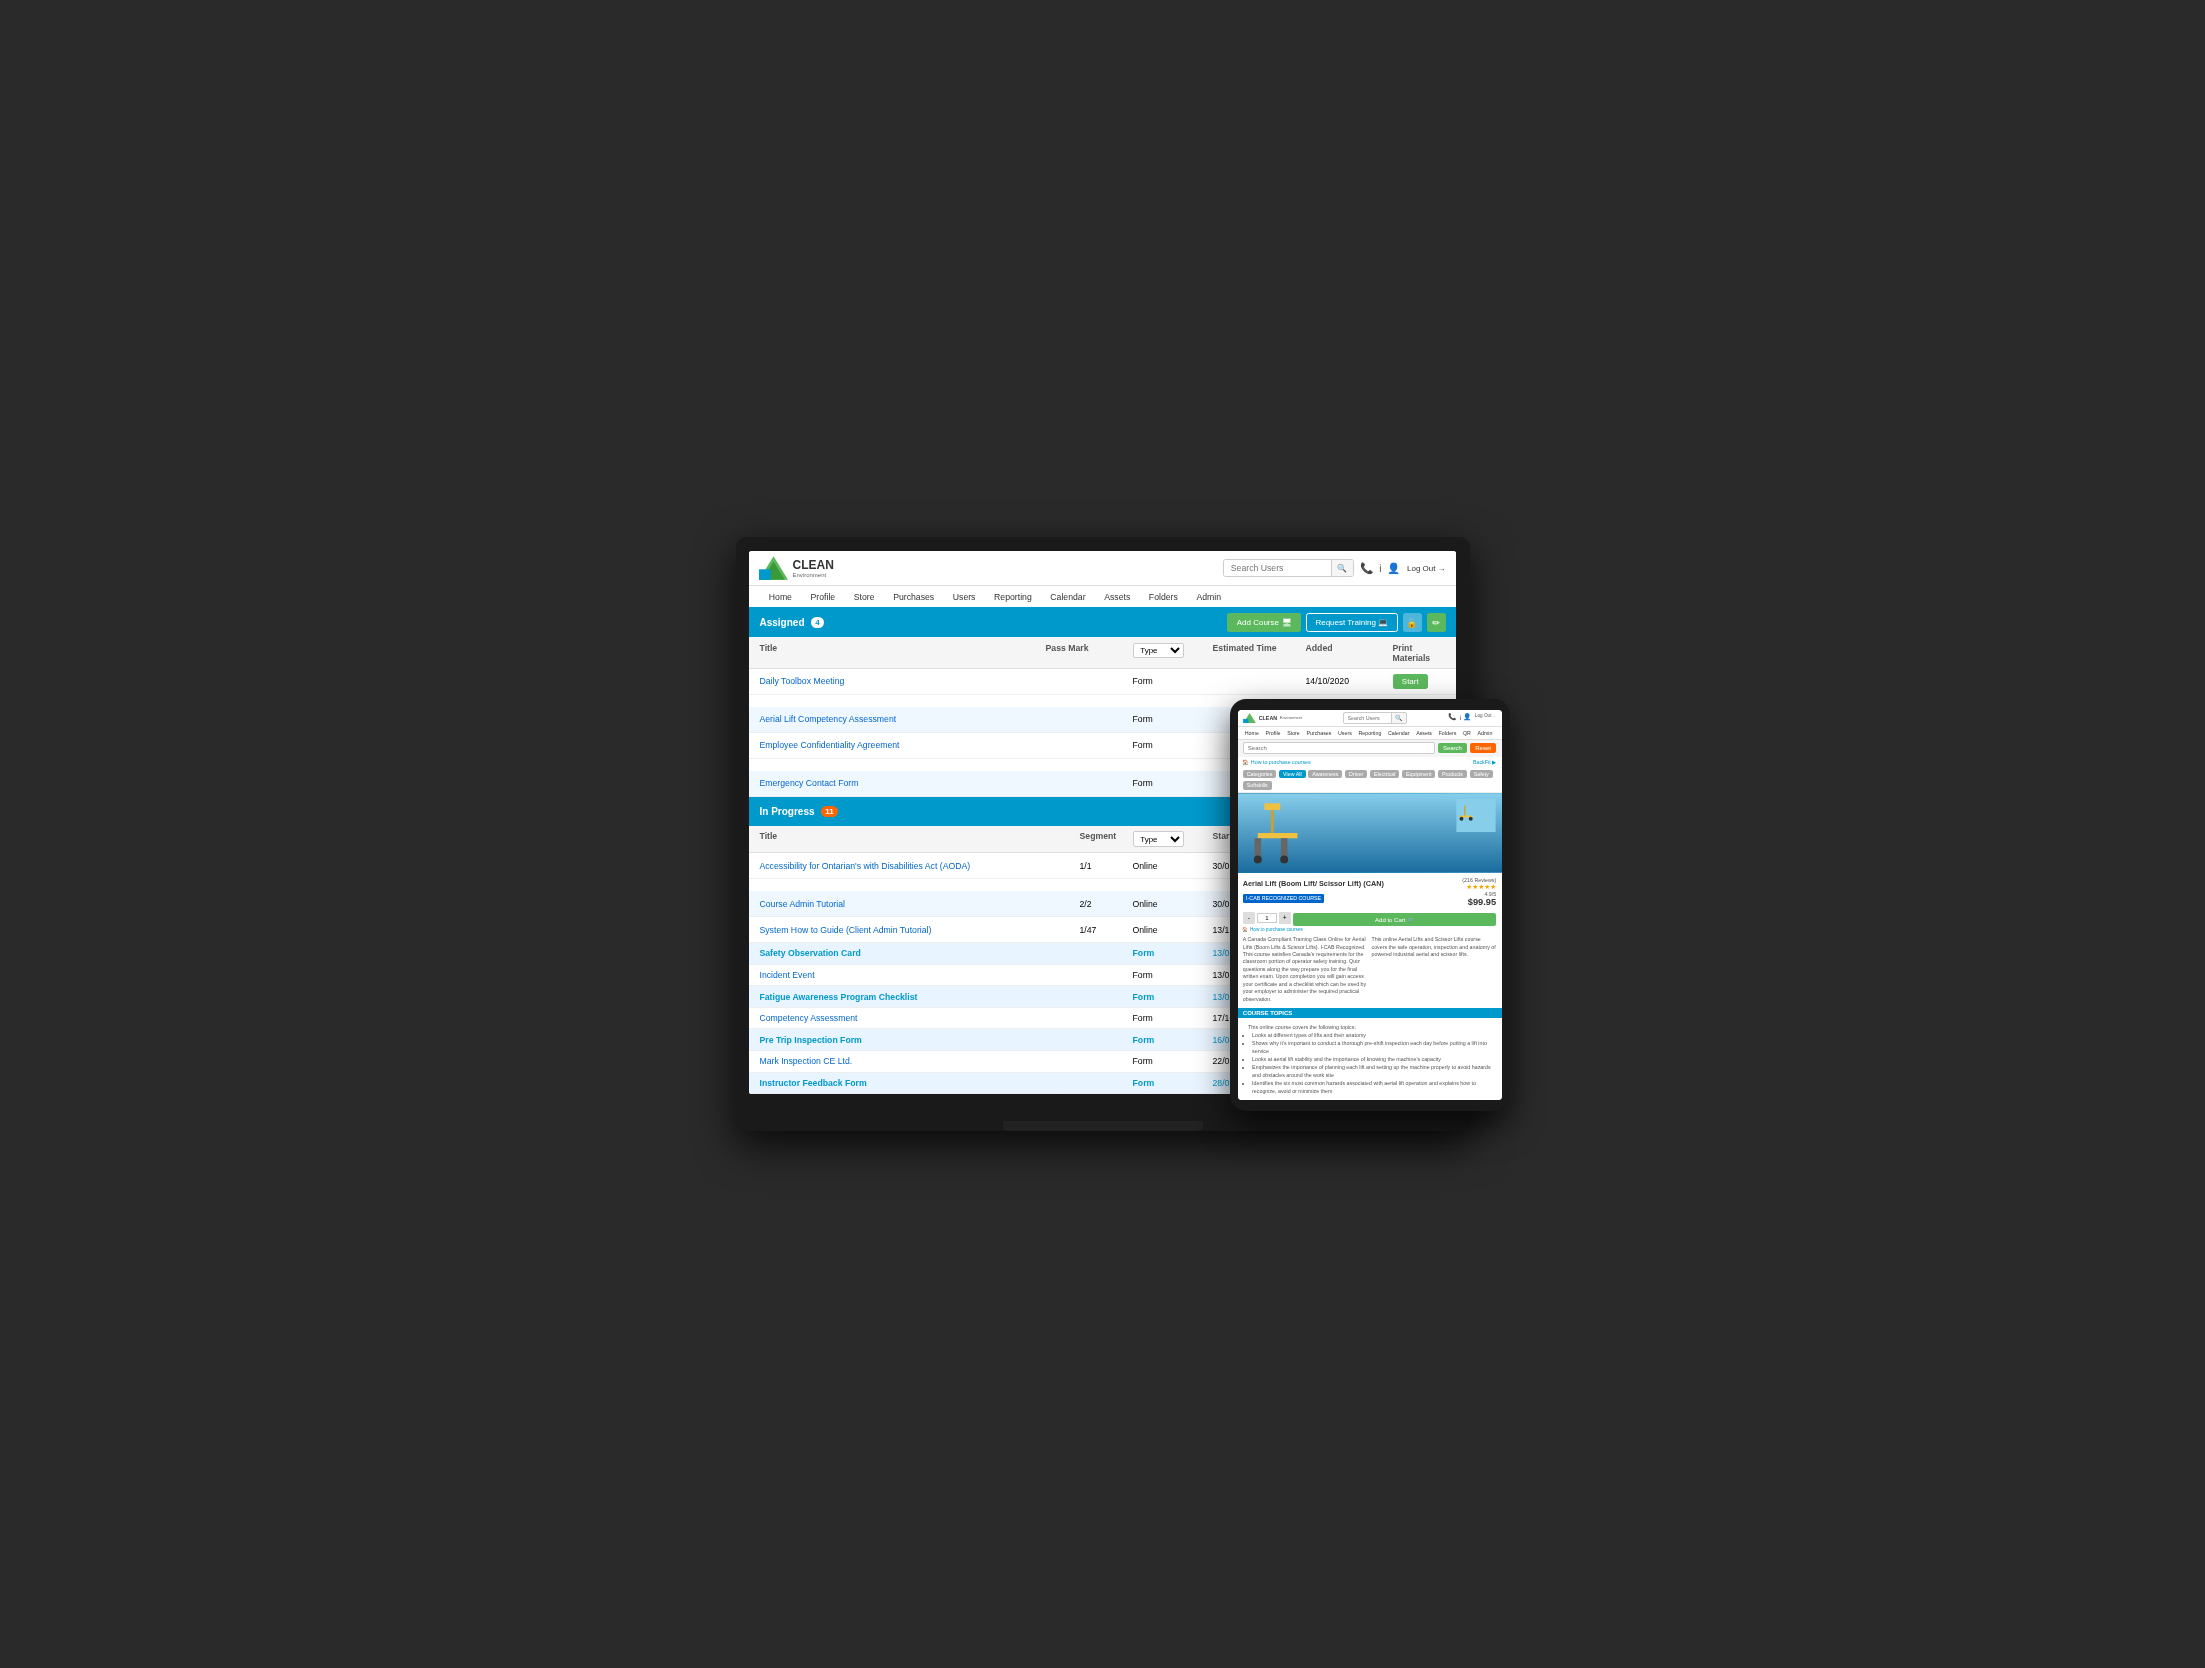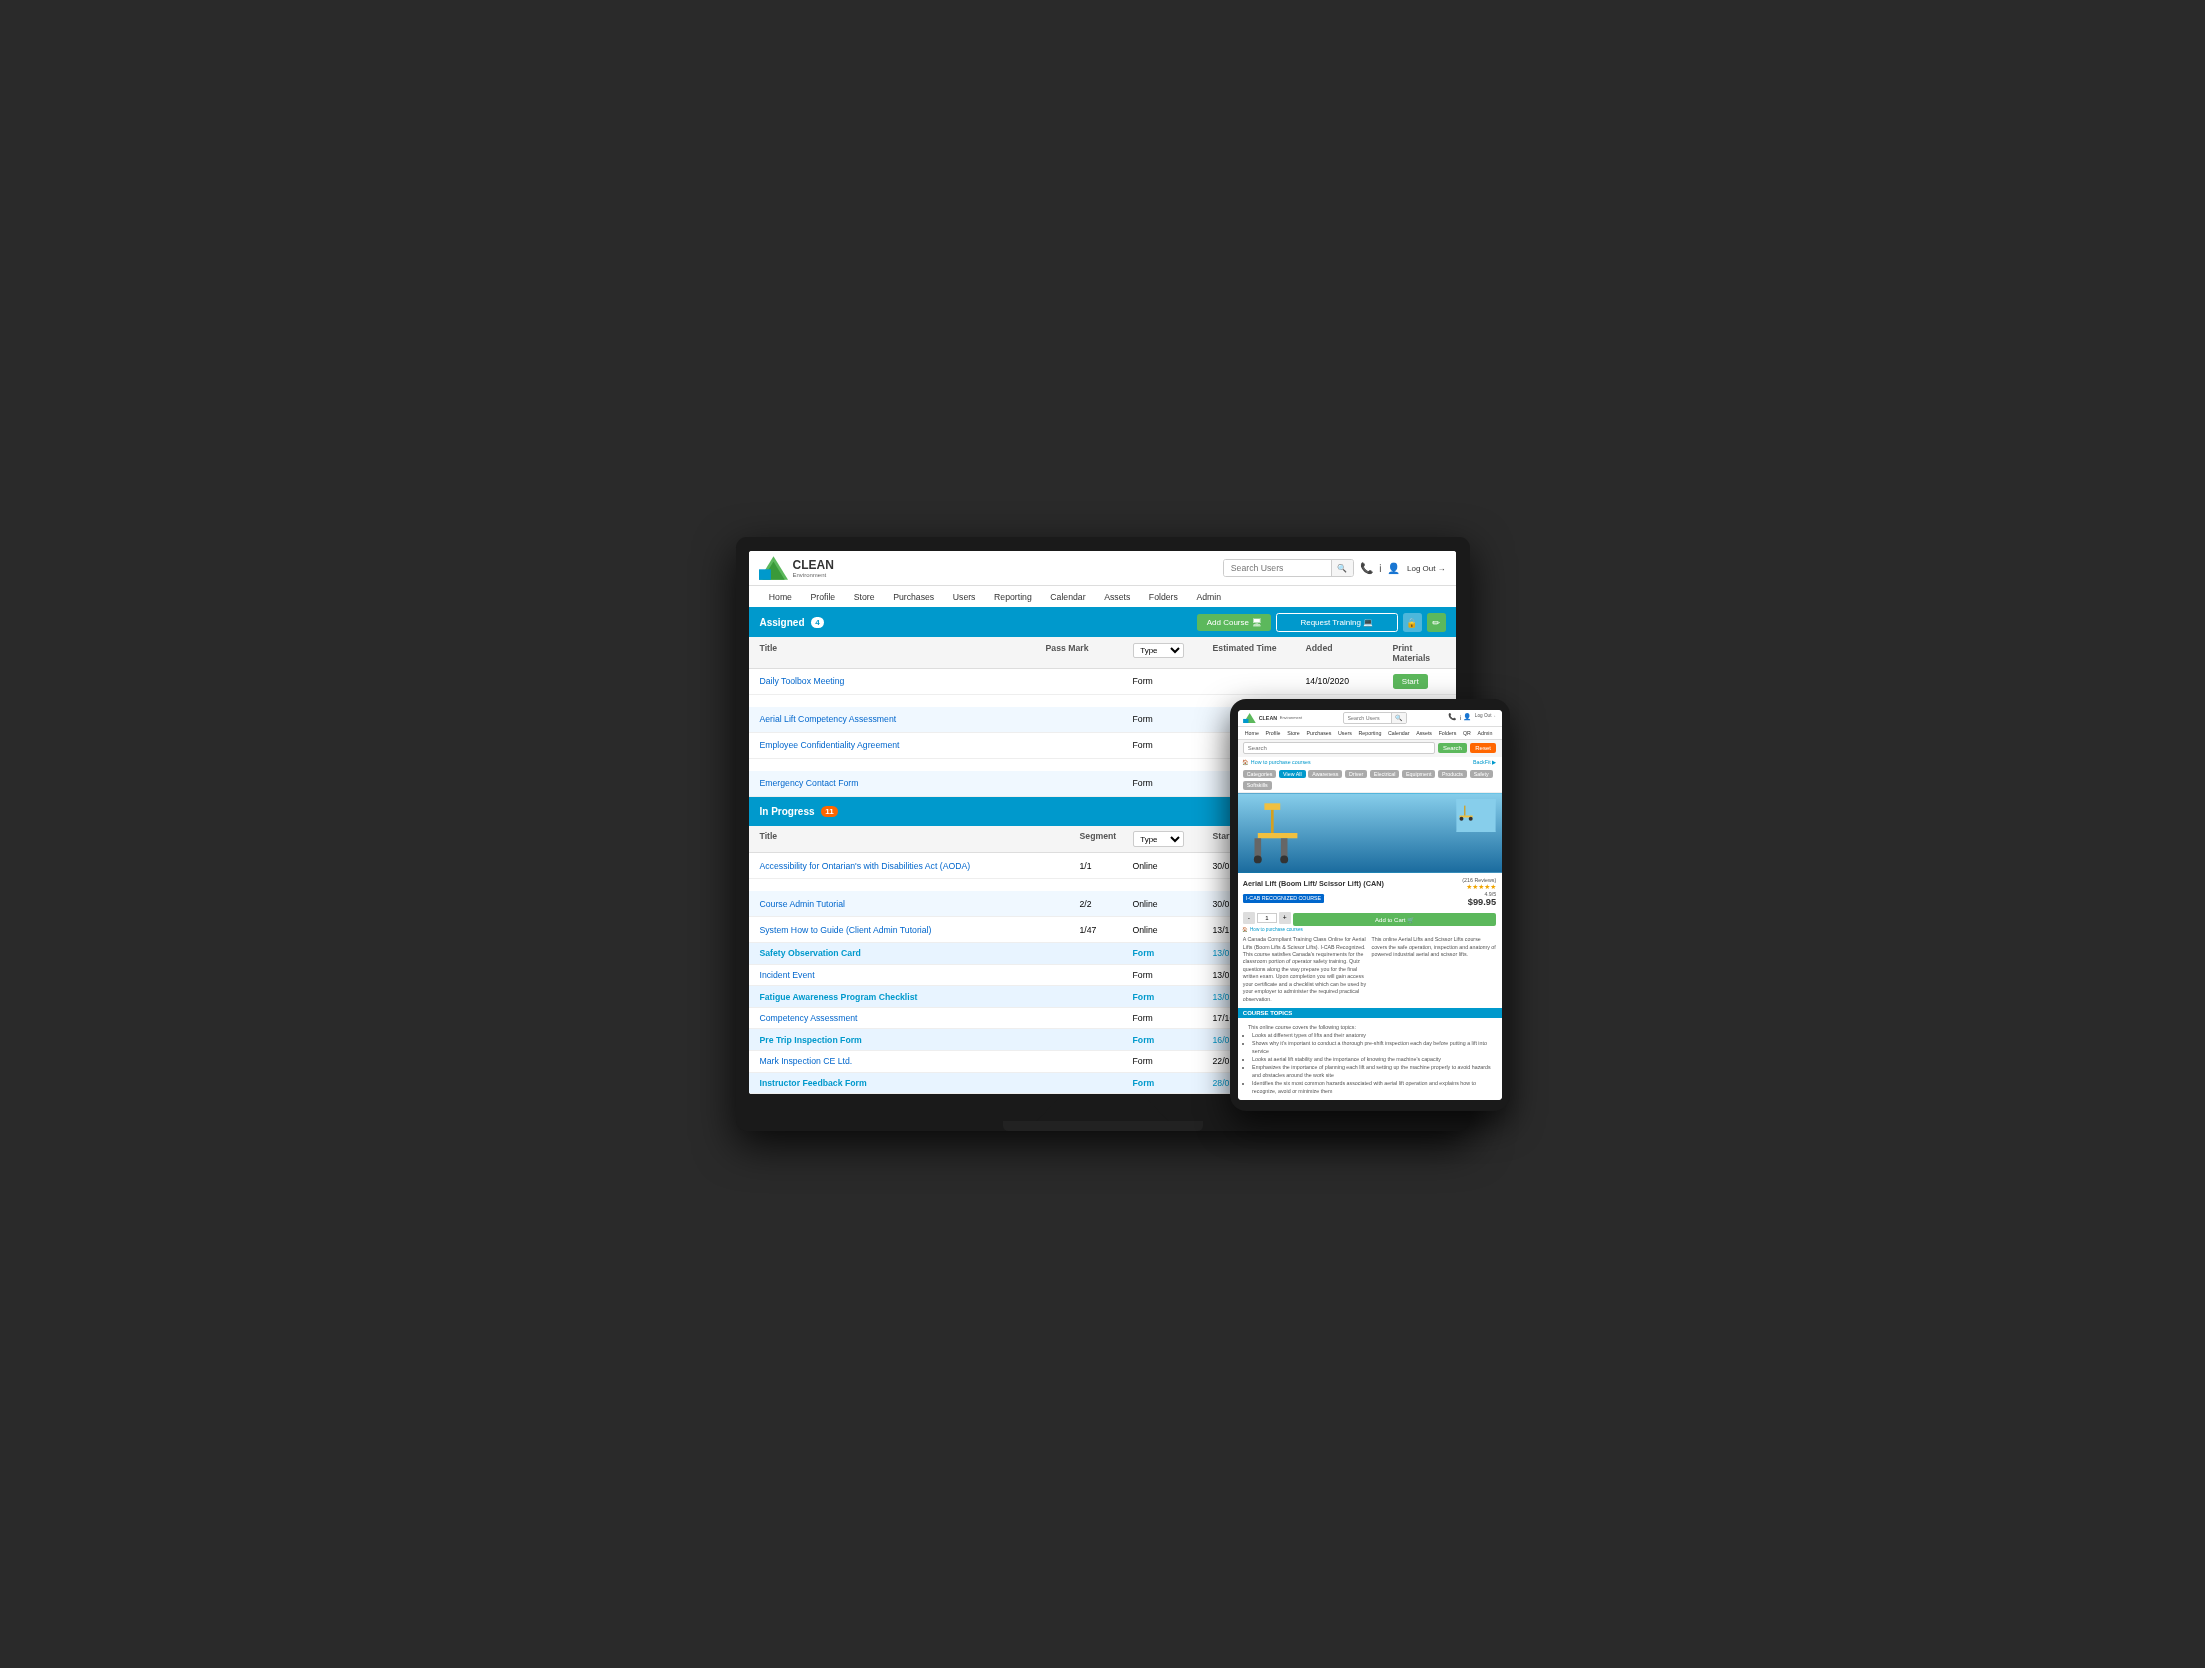--- a/index.html
+++ b/index.html
@@ -181,42 +181,41 @@
       color: #0099cc;
       border-radius: 6.7px;
       padding: 0.7px 4.7px;
       font-size: 8px;
       font-weight: bold;
     }
 
     .section-actions {
       display: flex;
       gap: 5.3px;
-      align-items: center;
       margin-left: 44px;
     }
 
     .btn-add-course {
       background: #5cb85c;
       color: #fff;
       border: none;
       padding: 4px 9.3px;
       border-radius: 2.7px;
       font-size: 8px;
       cursor: pointer;
       display: flex;
       align-items: center;
       gap: 2.7px;
     }
 
     .btn-request-training {
       background: #0099cc;
       color: #fff;
       border: 1.3px solid #fff;
-      padding: 4px 23px;
+      padding: 4px 8px;
       border-radius: 2.7px;
       font-size: 8px;
       cursor: pointer;
       display: flex;
       align-items: center;
       gap: 2.7px;
     }
 
     .btn-icon {
       background: rgba(255,255,255,0.3);

